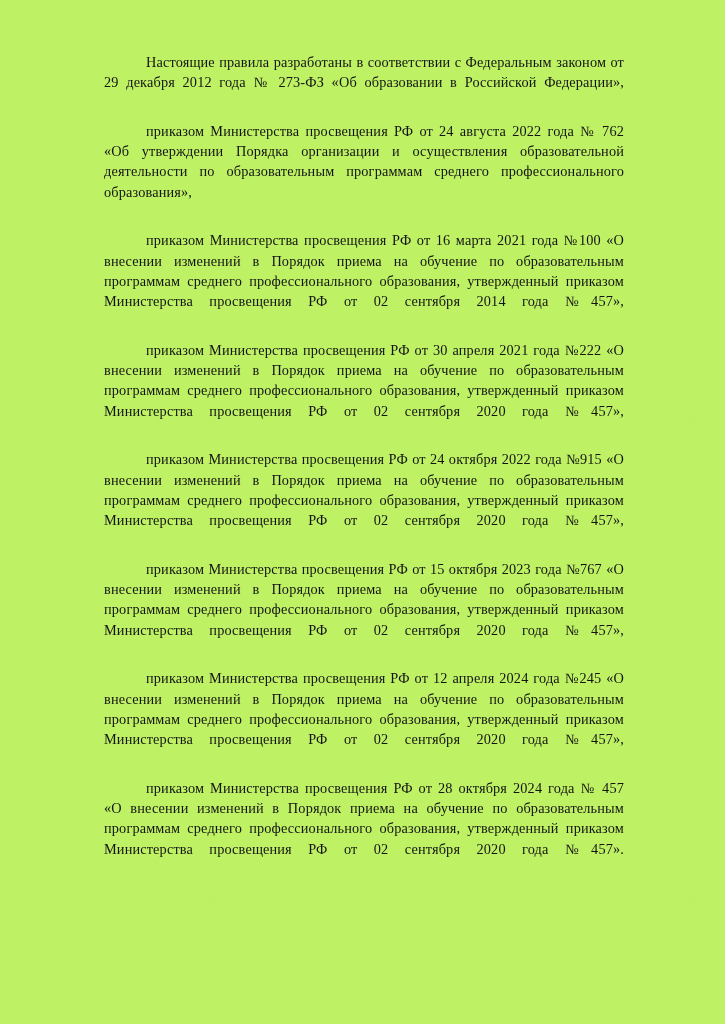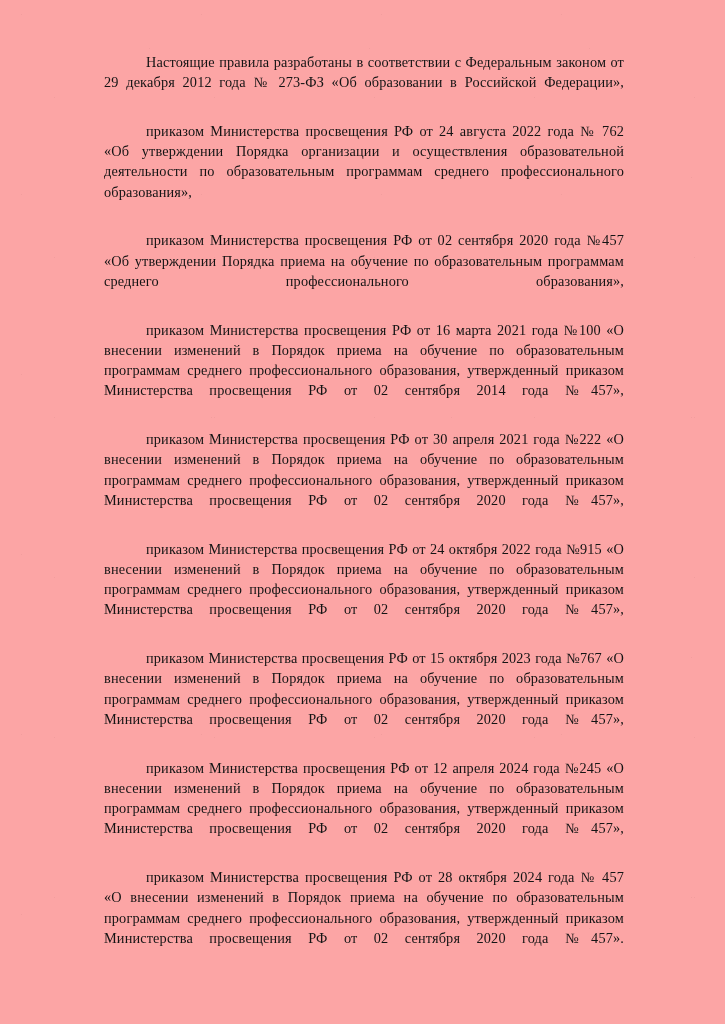--- a/index.html
+++ b/index.html
@@ -15,21 +15,21 @@
     overflow: hidden;
     font-family: "Liberation Serif", "DejaVu Serif", serif;
     color: #141414;
     -webkit-font-smoothing: antialiased;
   }
 
   
   #page {
     position: absolute;
     inset: 0;
-    background: #fca5a5;
+    background: #bef264;
   }
 
   
   #text-column {
     position: absolute;
     left: 104px;
     top: 52px;
     width: 520px;
   }
 
@@ -72,21 +72,20 @@
 </style>
 </head>
 <body>
 
 <div id="page">
 
   <div id="text-column">
 
     <p class="para">Настоящие правила разработаны в соответствии с Федеральным законом от 29 декабря 2012 года № 273-ФЗ «Об образовании в Российской Федерации»,</p>
     <p class="para">приказом Министерства просвещения РФ от 24 августа 2022 года № 762 «Об утверждении Порядка организации и осуществления образовательной деятельности по образовательным программам среднего профессионального образования»,</p>
-    <p class="para">приказом Министерства просвещения РФ от 02 сентября 2020 года №457 «Об утверждении Порядка приема на обучение по образовательным программам среднего профессионального образования»,</p>
     <p class="para">приказом Министерства просвещения РФ от 16 марта 2021 года №100 «О внесении изменений в Порядок приема на обучение по образовательным программам среднего профессионального образования, утвержденный приказом Министерства просвещения РФ от 02 сентября 2014 года №457»,</p>
     <p class="para">приказом Министерства просвещения РФ от 30 апреля 2021 года №222 «О внесении изменений в Порядок приема на обучение по образовательным программам среднего профессионального образования, утвержденный приказом Министерства просвещения РФ от 02 сентября 2020 года №457»,</p>
     <p class="para">приказом Министерства просвещения РФ от 24 октября 2022 года №915 «О внесении изменений в Порядок приема на обучение по образовательным программам среднего профессионального образования, утвержденный приказом Министерства просвещения РФ от 02 сентября 2020 года №457»,</p>
     <p class="para">приказом Министерства просвещения РФ от 15 октября 2023 года №767 «О внесении изменений в Порядок приема на обучение по образовательным программам среднего профессионального образования, утвержденный приказом Министерства просвещения РФ от 02 сентября 2020 года №457»,</p>
     <p class="para">приказом Министерства просвещения РФ от 12 апреля 2024 года №245 «О внесении изменений в Порядок приема на обучение по образовательным программам среднего профессионального образования, утвержденный приказом Министерства просвещения РФ от 02 сентября 2020 года №457»,</p>
     <p class="para">приказом Министерства просвещения РФ от 28 октября 2024 года № 457 «О внесении изменений в Порядок приема на обучение по образовательным программам среднего профессионального образования, утвержденный приказом Министерства просвещения РФ от 02 сентября 2020 года №457».</p>
 
   </div>
 
   <div class="scan-noise"></div>

